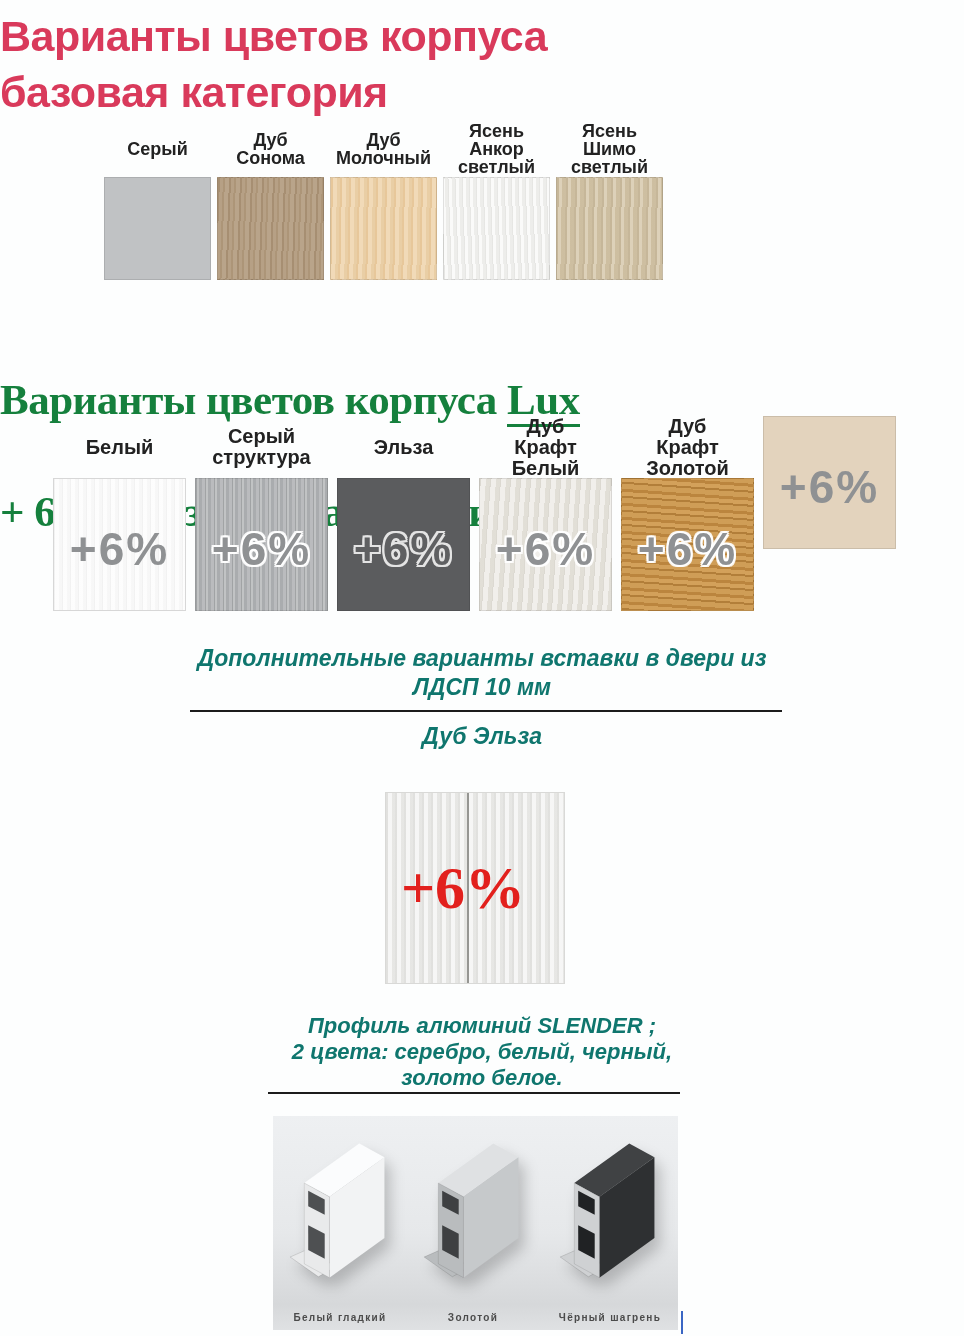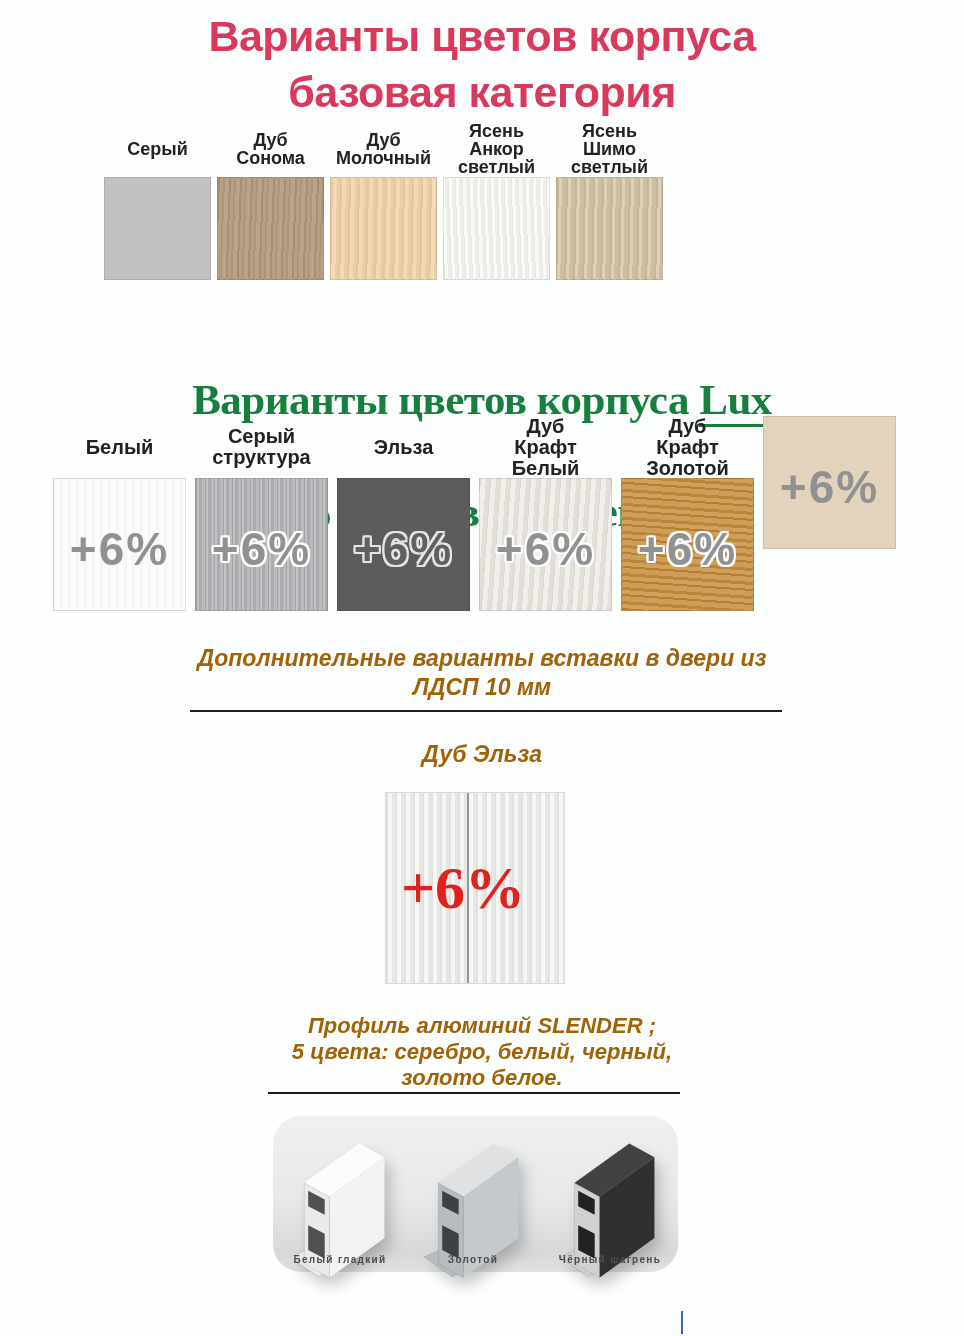--- a/index.html
+++ b/index.html
@@ -5,21 +5,21 @@
   html,body{margin:0;padding:0;}
   body{
     width:964px;height:1336px;position:relative;overflow:hidden;
     background:#fdfefe;
     font-family:"Liberation Sans", sans-serif;
     -webkit-font-smoothing:antialiased;
   }
   .abs{position:absolute;}
   
   .big-title{
-    left:0;right:0;text-align:center;
+    left:0;right:0;
     font-size:43px;font-weight:700;line-height:56px;letter-spacing:-0.5px;
     white-space:pre-line;
   }
   .lux-underline{border-bottom:3px solid currentColor;padding-bottom:1px;}
   
   .swatch-row{display:flex;}
   .row-base{left:104px;top:120px;width:680px;gap:6px;}
   .row-lux{left:53px;top:416px;width:843px;gap:9px;}
   .col{display:flex;flex-direction:column;align-items:center;}
   .row-base .col{width:107px;}
@@ -57,47 +57,46 @@
   .tex-milk{background-image:repeating-linear-gradient(91deg, rgba(205,160,105,0.22) 0 2px, rgba(255,255,255,0.18) 2px 6px, rgba(0,0,0,0.02) 6px 9px);}
   .tex-wenge{background-image:repeating-linear-gradient(90deg, rgba(0,0,0,0.40) 0 1px, rgba(255,255,255,0.05) 1px 3px, rgba(0,0,0,0.18) 3px 5px, rgba(255,255,255,0.03) 5px 7px);}
   .tex-ankor{background-image:repeating-linear-gradient(88deg, rgba(200,200,198,0.30) 0 1px, rgba(255,255,255,0.55) 1px 4px, rgba(214,214,212,0.22) 4px 7px);}
   .tex-shimo{background-image:repeating-linear-gradient(91deg, rgba(150,130,100,0.22) 0 2px, rgba(255,255,255,0.20) 2px 5px, rgba(170,150,118,0.15) 5px 9px);}
   .tex-white{background-image:repeating-linear-gradient(90deg, rgba(205,205,205,0.20) 0 1px, rgba(255,255,255,0.45) 1px 5px, rgba(224,224,224,0.14) 5px 8px);border-color:#d7d7d7;}
   .tex-graystruct{background-image:repeating-linear-gradient(90deg, rgba(90,92,94,0.22) 0 1px, rgba(255,255,255,0.16) 1px 3px, rgba(120,122,124,0.18) 3px 6px, rgba(205,207,209,0.20) 6px 9px);}
   .tex-kraftwhite{background-image:repeating-linear-gradient(94deg, rgba(160,155,140,0.18) 0 1px, rgba(255,255,255,0.34) 1px 6px, rgba(180,175,160,0.14) 6px 10px);}
   .tex-kraftgold{background-image:repeating-linear-gradient(4deg, rgba(120,75,25,0.26) 0 2px, rgba(255,222,165,0.22) 2px 6px, rgba(140,90,35,0.20) 6px 9px, rgba(255,236,195,0.14) 9px 14px);}
   
   .italic-heading{
-    left:0;right:0;text-align:center;color:#a16207;
+    left:0;right:0;text-align:center;color:#0f766e;
     font-weight:700;font-style:italic;white-space:pre-line;
   }
   #inserts-heading{top:644px;font-size:23px;line-height:29px;}
-  #elza-label{top:740px;font-size:23px;line-height:28px;}
+  #elza-label{top:722px;font-size:23px;line-height:28px;}
   #profile-heading{top:1013px;font-size:22px;line-height:26px;}
   .rule{border-top:2px solid #1c1c1c;height:0;}
   #rule-inserts{left:190px;top:710px;width:592px;}
   #rule-profile{left:268px;top:1092px;width:412px;}
   
   #elza-swatch{
     left:385px;top:792px;width:180px;height:192px;box-sizing:border-box;
     border:1px solid #d9d9d7;
     display:flex;align-items:center;justify-content:center;
     background-image:
       linear-gradient(90deg, transparent 0 45.6%, rgba(88,88,84,0.55) 45.6% 46.6%, transparent 46.6% 100%),
       repeating-linear-gradient(90deg, rgba(206,206,203,0.38) 0 2px, rgba(255,255,255,0.55) 2px 6px, rgba(216,216,213,0.28) 6px 9px);
   }
   .elza-wm{
     font-family:"Liberation Serif", serif;font-weight:700;font-size:60px;
     transform:translateX(-12px);
   }
   
   #photo{
-    left:273px;top:1116px;width:405px;height:156px;
+    left:273px;top:1116px;width:405px;height:214px;
     background:linear-gradient(180deg,#eef0f2 0%,#e6e8ea 55%,#d6d8da 88%,#dfe1e3 100%);
-    border-radius:28px;
   }
   .profile{width:110px;height:172px;position:absolute;top:12px;}
   .profile svg{width:100%;height:100%;filter:drop-shadow(6px 9px 7px rgba(0,0,0,0.20));}
   #profile-1{left:14px;}
   #profile-2{left:148px;}
   #profile-3{left:284px;}
   .photo-label{
     position:absolute;bottom:7px;transform:translateX(-50%);
     font-size:10px;font-weight:700;letter-spacing:1.3px;color:#4b4b4b;white-space:nowrap;
   }
@@ -193,21 +192,21 @@
 ЛДСП 10 мм</div>
 <div id="rule-inserts" class="abs rule"></div>
 
 <div id="elza-label" class="abs italic-heading">Дуб Эльза</div>
 
 <div id="elza-swatch" class="abs" style="background-color: rgb(236, 236, 234);">
   <span class="elza-wm" style="color: rgb(226, 32, 29);">+6%</span>
 </div>
 
 <div id="profile-heading" class="abs italic-heading">Профиль алюминий SLENDER ;
-5 цвета: серебро, белый, черный,
+2 цвета: серебро, белый, черный,
 золото белое.</div>
 <div id="rule-profile" class="abs rule"></div>
 
 <div id="photo" class="abs">
   <div id="profile-1" class="profile" style="--face: #f2f3f4; --top: #fbfcfd; --cut: #e9eaeb; --hole: #4e5052;">
     <svg viewBox="0 0 140 200" preserveAspectRatio="none">
       <polygon points="4,150 24,142 62,161 40,173" fill="var(--cut)" stroke="rgba(0,0,0,0.15)" stroke-width="1"></polygon>
       <polygon points="22,64 92,18 124,34 54,80" fill="var(--top)"></polygon>
       <polygon points="54,80 124,34 124,128 54,174" fill="var(--face)"></polygon>
       <polygon points="22,64 54,80 54,174 22,158" fill="var(--cut)" stroke="rgba(0,0,0,0.12)" stroke-width="1"></polygon>

